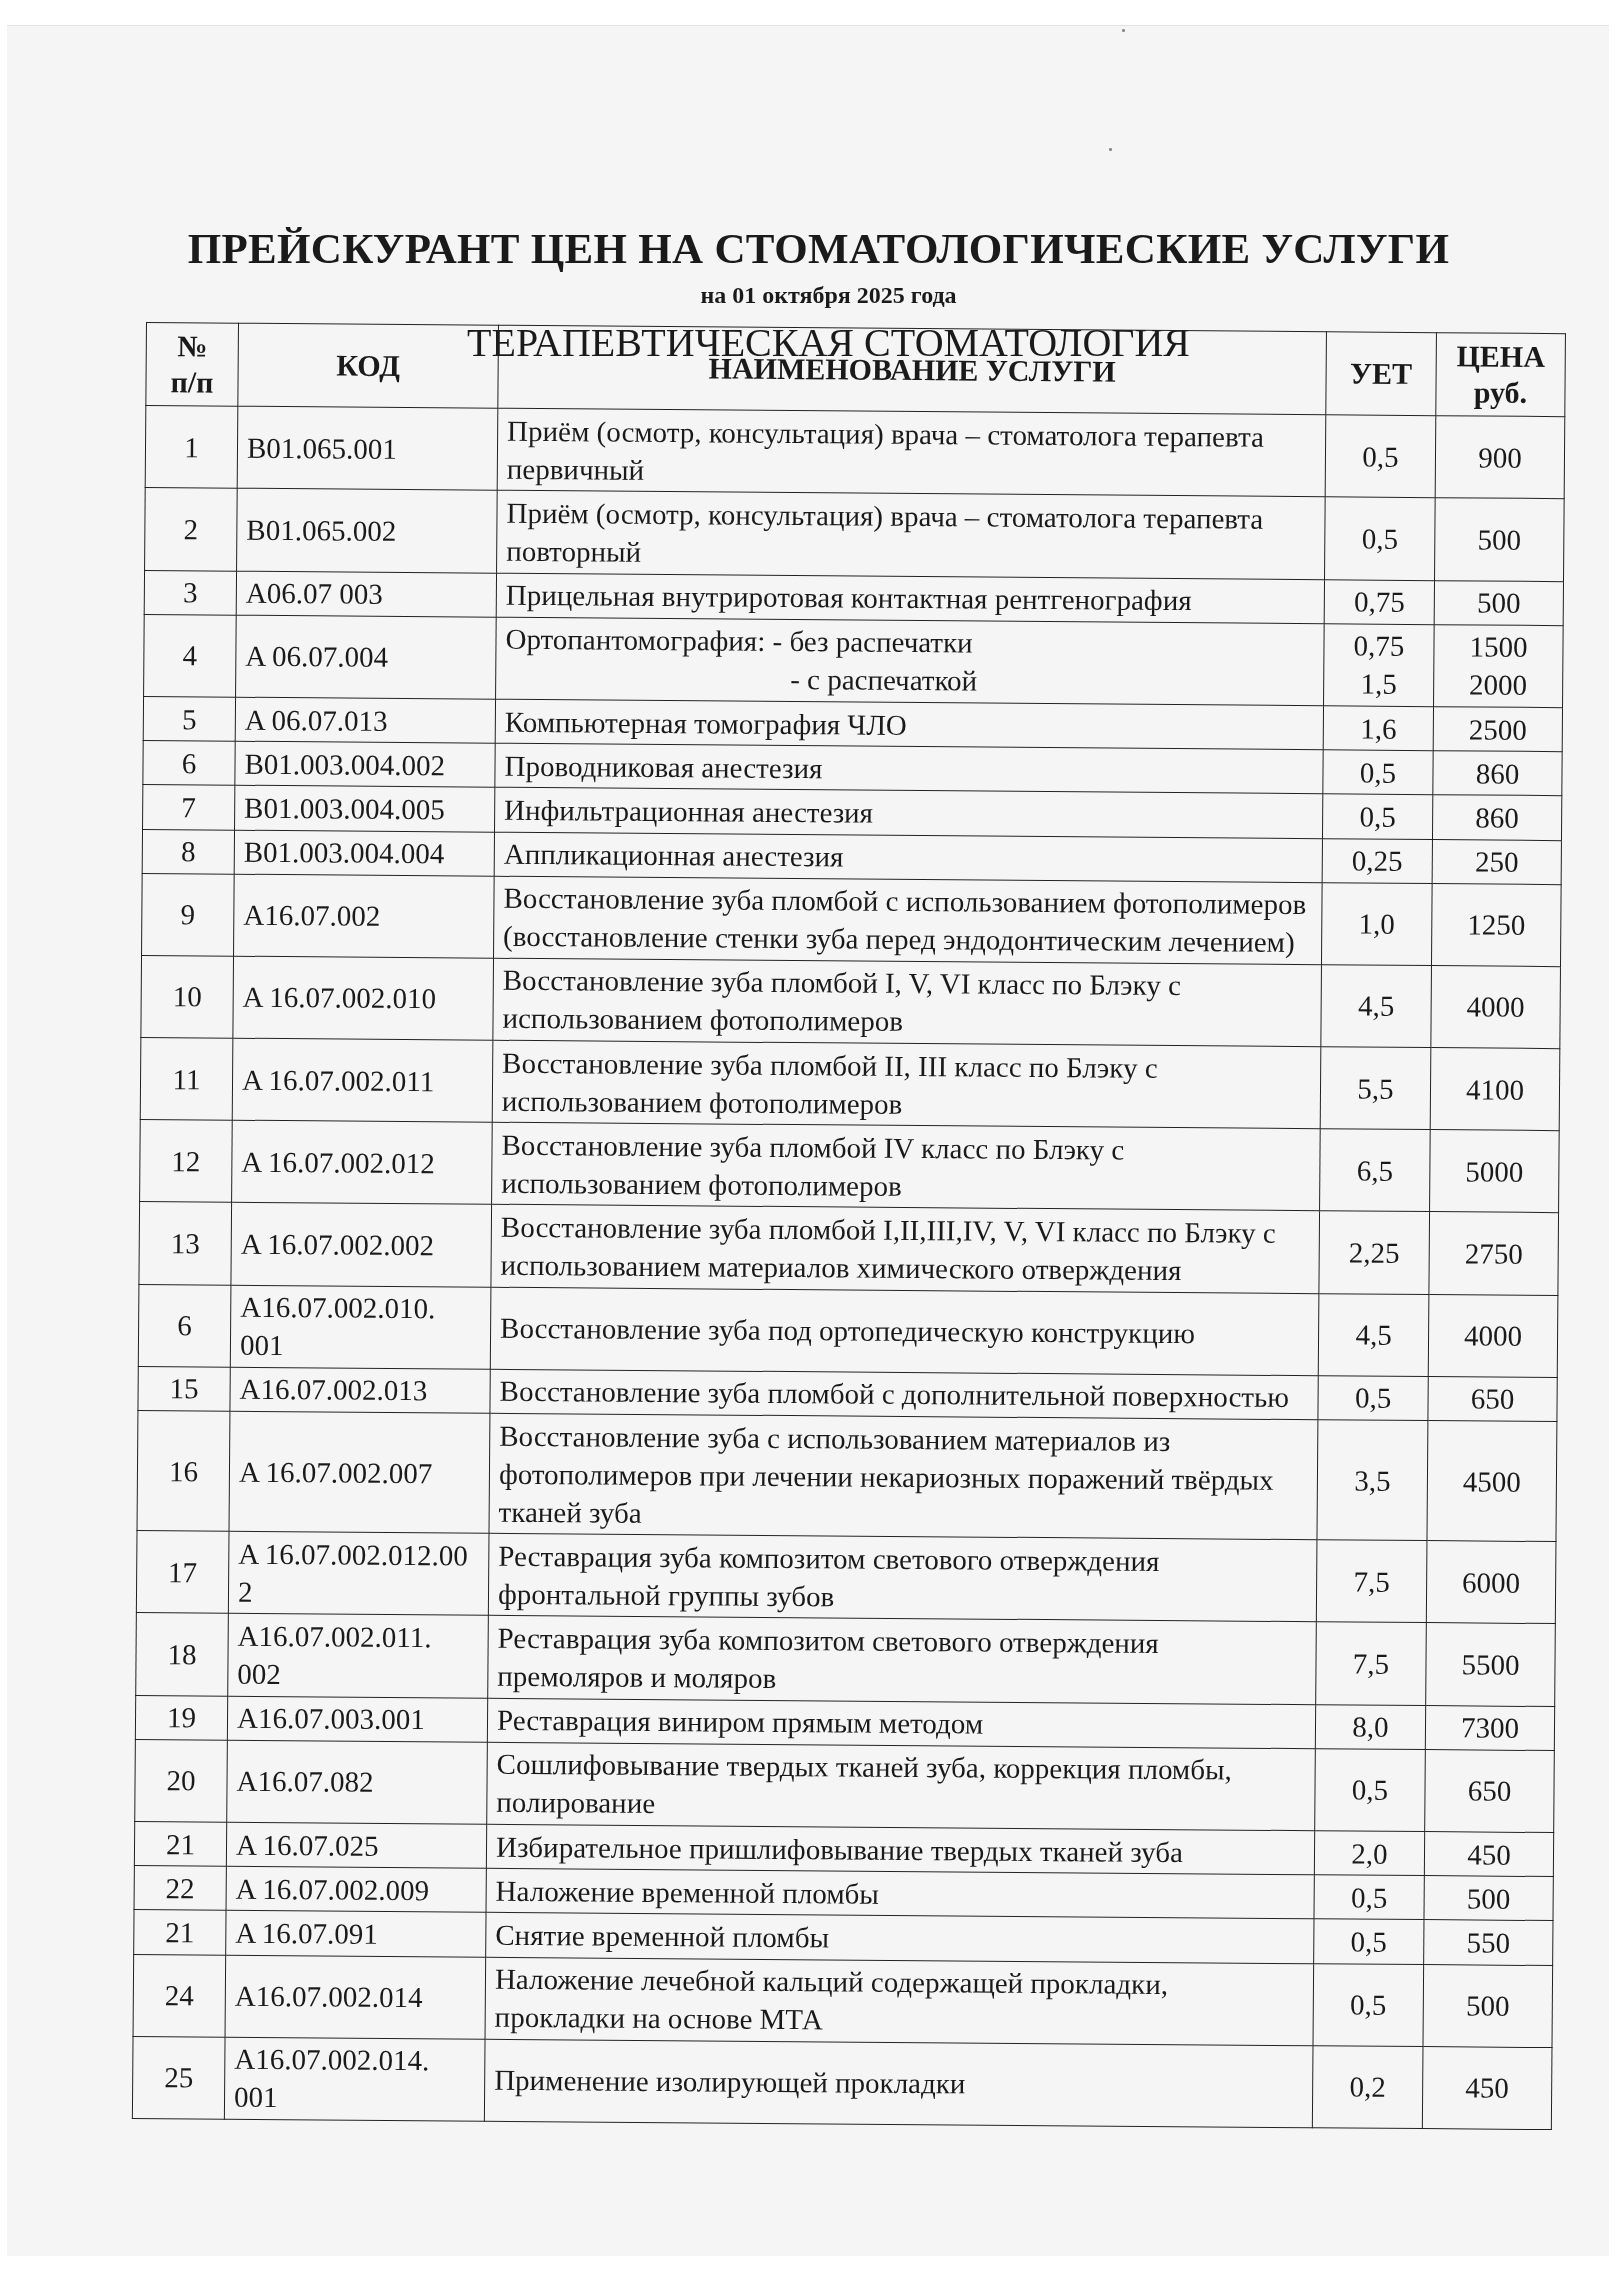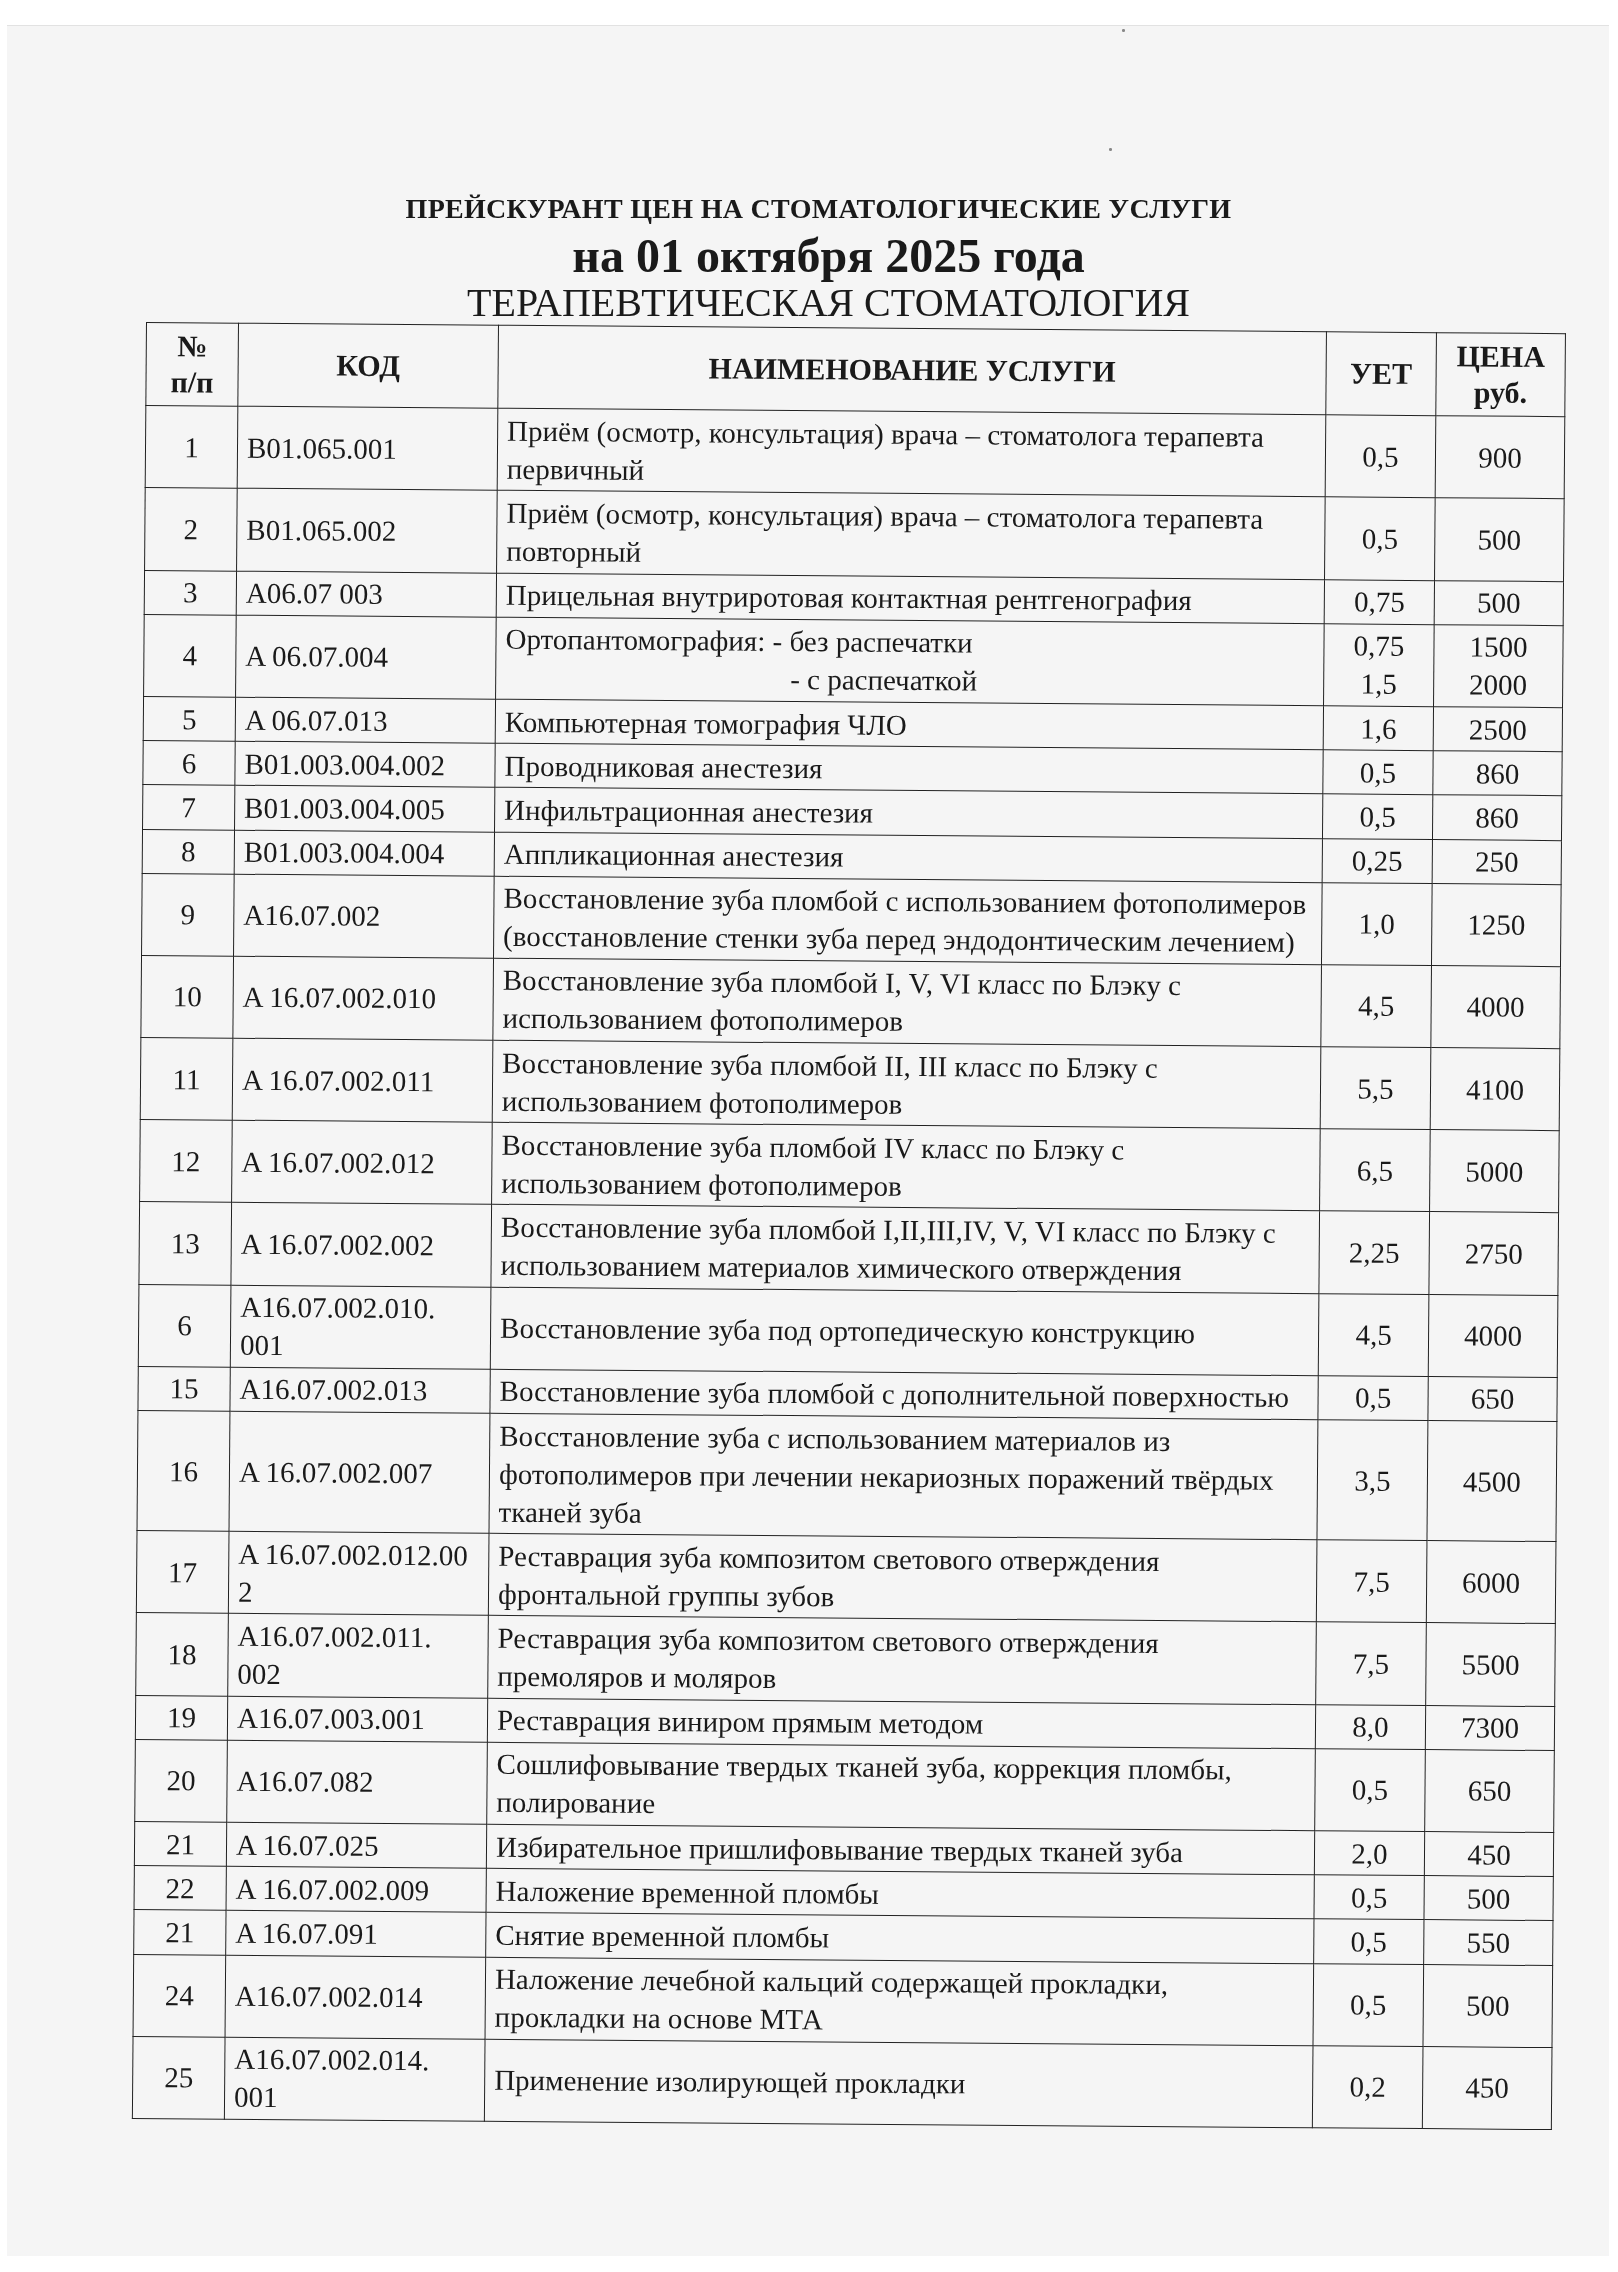--- a/index.html
+++ b/index.html
@@ -8,22 +8,22 @@
     position:relative; overflow:hidden;
     font-family:"Liberation Serif", "DejaVu Serif", serif;
     color:#1a1a1a;
   }
   .paper {
     position:absolute; left:6.5px; top:25px; width:1602px; height:2230px;
     background:#f5f5f5;
     border-top:0.6px solid #e2e2e2;
   }
   .titles { position:absolute; left:0; top:185px; width:1618px; text-align:center; }
-  .t1 { font-weight:bold; font-size:28px; line-height:47px; letter-spacing:0.3px; padding-left:19px; }
-  .t2 { font-weight:bold; font-size:48px; line-height:47px; padding-left:39px; }
+  .t1 { font-weight:bold; font-size:43px; line-height:47px; letter-spacing:0.3px; padding-left:19px;margin-top:40px; }
+  .t2 { font-weight:bold; font-size:24px; line-height:47px; padding-left:39px; }
   .t3 { font-weight:normal; font-size:40px; line-height:48px; padding-left:39px; }
   table.price {
     position:absolute; left:146px; top:322px; width:1399px;
     border-collapse:collapse; table-layout:fixed;
     transform:rotate(0.45deg); transform-origin:top left;
   }
   table.price td, table.price th {
     border:1.9px solid #222; padding:2.6px 9px;
     font-size:29px; line-height:38px; vertical-align:middle;
   }

